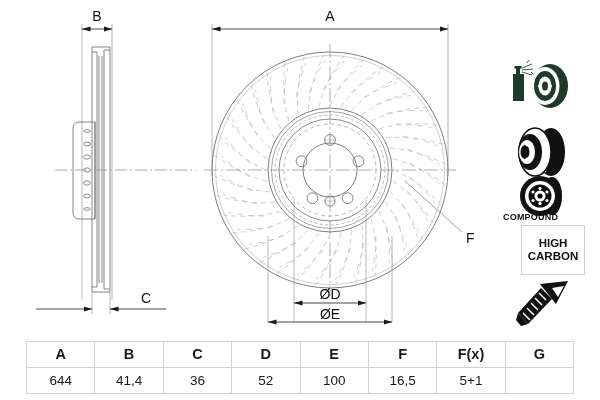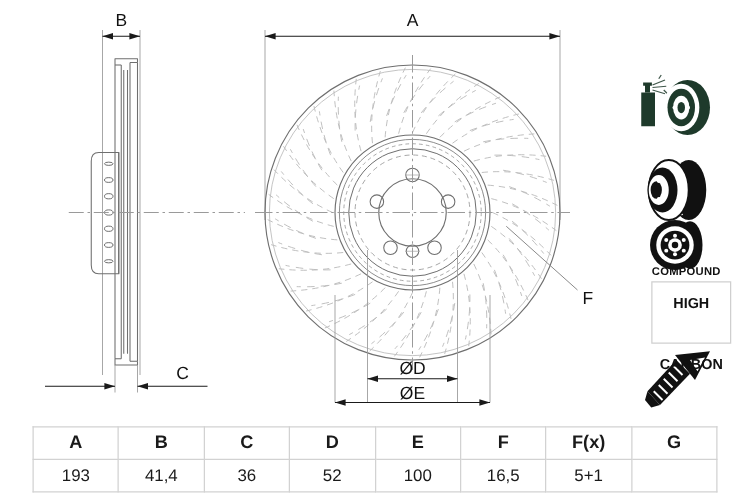--- a/index.html
+++ b/index.html
@@ -46,21 +46,20 @@
   }
   #spec-table tr.val td {
     font-weight: normal;
     font-size: 13.5px;
   }
   #compound-label {
     position: absolute;
     left: 503px;
     top: 212px;
     width: 92px;
-    text-align: center;
     font-size: 9px;
     font-weight: bold;
     letter-spacing: 0.2px;
     color: #111111;
   }
   #high-carbon-box {
     position: absolute;
     left: 521px;
     top: 225px;
     width: 62px;
@@ -72,21 +71,20 @@
     align-items: center;
     justify-content: center;
     line-height: 1.15;
   }
   #high-carbon-box span {
     font-size: 11.5px;
     font-weight: bold;
     color: #111111;
     display: block;
     text-align: center;
-    margin-top: 36px;
   }
 </style>
 </head>
 <body>
 
 <div id="page">
 
   <svg id="drawing" width="600" height="400" viewBox="0 0 600 400">
     <defs>
       <marker id="arrL" markerWidth="9" markerHeight="7" refX="8.5" refY="3.5" orient="auto" markerUnits="userSpaceOnUse">
@@ -376,21 +374,21 @@
         <td>A</td>
         <td>B</td>
         <td>C</td>
         <td>D</td>
         <td>E</td>
         <td>F</td>
         <td>F(x)</td>
         <td>G</td>
       </tr>
       <tr class="val">
-        <td>193</td>
+        <td>644</td>
         <td>41,4</td>
         <td>36</td>
         <td>52</td>
         <td>100</td>
         <td>16,5</td>
         <td>5+1</td>
         <td></td>
       </tr>
     </tbody>
   </table>

